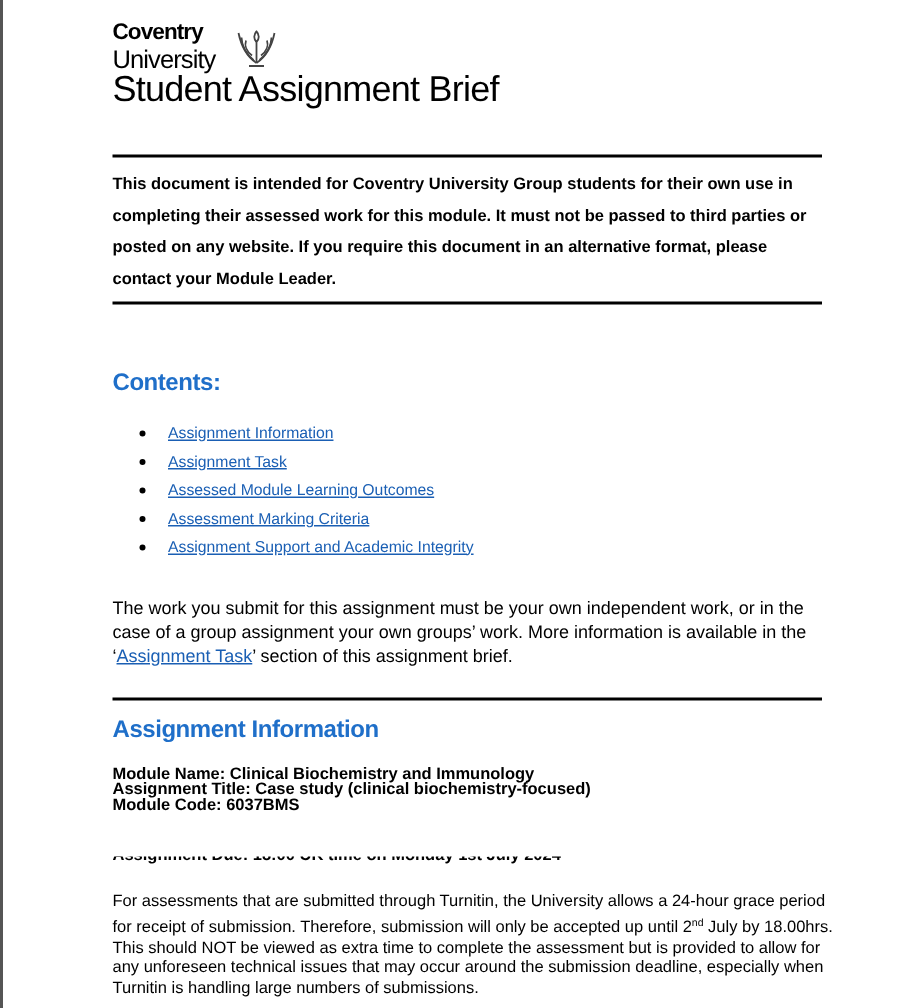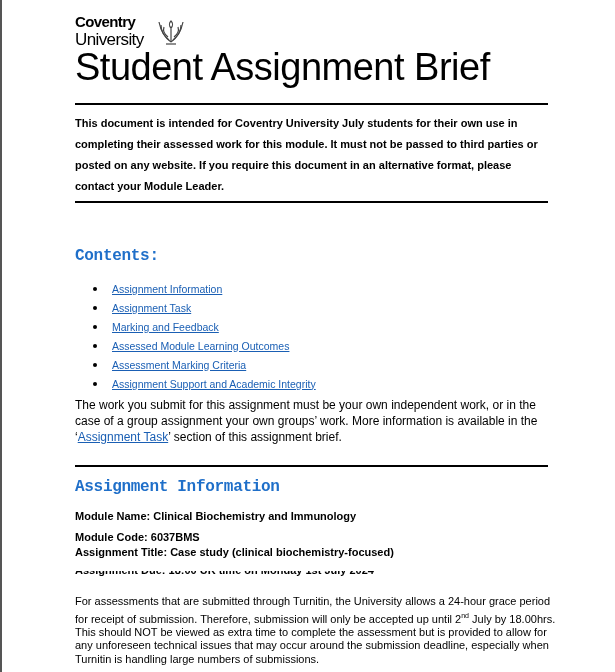--- a/index.html
+++ b/index.html
@@ -7,24 +7,24 @@
     width:615px; height:672px; overflow:hidden; background:#fff;
     font-family:"Liberation Sans", sans-serif; color:#000;
     position:relative;
   }
   .left-border { position:absolute; left:0; top:0; width:2px; height:672px; background:#555; }
   .page { position:absolute; left:75px; top:0; width:473px; }
   .logo { position:absolute; left:0; top:14px; line-height:1; }
   .logo-line1 { font-size:15px; font-weight:bold; letter-spacing:-0.6px; display:block; height:16px; }
   .logo-line2 { font-size:17px; font-weight:normal; letter-spacing:-0.6px; display:block; margin-top:1px; }
   .phoenix { position:absolute; left:80px; top:0px; width:32px; height:32px; }
-  .title { position:absolute; left:0; top:46px; font-size:38px; letter-spacing:-0.5px; white-space:nowrap; }
+  .title { position:absolute; left:0; top:46px; font-size:24px; letter-spacing:-0.5px; white-space:nowrap; }
   .rule { position:absolute; left:0; width:473px; height:2px; background:#000; }
   .notice { position:absolute; left:0; top:113px; width:473px; font-size:11px; font-weight:bold; line-height:21px; }
-  .h2 { position:absolute; left:0; font-family:Liberation Mono, monospace; font-weight:bold; color:#1f6fc9; font-size:16px; letter-spacing:-0.3px; }
+  .h2 { position:absolute; left:0; font-family:Liberation Sans, sans-serif; font-weight:bold; color:#1f6fc9; font-size:16px; letter-spacing:-0.3px; }
   .toc { position:absolute; left:18px; top:279px; margin:0; padding:0; list-style:none; }
   .toc li { height:19px; font-size:10.5px; display:flex; align-items:center; }
   .bullet { width:4px; height:4px; background:#000; border-radius:50%; margin-right:15px; }
   .toc a { color:#1a5fb4; text-decoration:underline; }
   .para { position:absolute; left:0; width:480px; font-size:12px; line-height:16px; }
   .para a { color:#1a5fb4; text-decoration:underline; }
   .info { position:absolute; left:0; font-size:11px; font-weight:bold; white-space:nowrap; }
   .cut { position:absolute; left:0; top:571px; height:6px; overflow:hidden; width:300px; }
   .cut span { display:block; margin-top:-7px; font-size:11px; font-weight:bold; white-space:nowrap; }
   .grace { position:absolute; left:0; top:595px; width:490px; font-size:11px; line-height:13.6px; }
@@ -49,37 +49,33 @@
         <path d="M19 23 C23 20 24 16 23 13"></path>
         <path d="M16 28 L16 14 C14 12 14 9 16 7 C18 9 18 12 16 14"></path>
         <path d="M11 30 L21 30"></path>
       </g>
     </svg>
   </div>
 
   <div class="title">Student Assignment Brief</div>
 
   <div class="rule" style="top:103px"></div>
-  <div class="notice">This document is intended for Coventry University July students for their own use in completing their assessed work for this module. It must not be passed to third parties or posted on any website. If you require this document in an alternative format, please contact your Module Leader.</div>
+  <div class="notice">This document is intended for Coventry University Group students for their own use in completing their assessed work for this module. It must not be passed to third parties or posted on any website. If you require this document in an alternative format, please contact your Module Leader.</div>
   <div class="rule" style="top:201px"></div>
 
   <div class="h2" style="top:247px">Contents:</div>
 
   <ul class="toc">
     <li>
         <span class="bullet"></span>
         <a href="#">Assignment Information</a>
       </li>
     <li>
         <span class="bullet"></span>
         <a href="#">Assignment Task</a>
-      </li>
-    <li>
-        <span class="bullet"></span>
-        <a href="#">Marking and Feedback</a>
       </li>
     <li>
         <span class="bullet"></span>
         <a href="#">Assessed Module Learning Outcomes</a>
       </li>
     <li>
         <span class="bullet"></span>
         <a href="#">Assessment Marking Criteria</a>
       </li>
     <li>
@@ -91,21 +87,21 @@
   <div class="para" style="top:397px">
     <span>The work you submit for this assignment must be your own independent work, or in the case of a group assignment your own groups’ work. More information is available in the ‘</span><a href="#">Assignment Task</a><span>’ section of this assignment brief.</span>
   </div>
 
   <div class="rule" style="top:465px"></div>
 
   <div class="h2" style="top:478px">Assignment Information</div>
 
   <div class="info" style="top:510px">Module Name: Clinical Biochemistry and Immunology</div>
   <div class="info" style="top:531px">Module Code: 6037BMS</div>
-  <div class="info" style="top:546px">Assignment Title: Case study (clinical biochemistry-focused)</div>
+  <div class="info" style="top:520px">Assignment Title: Case study (clinical biochemistry-focused)</div>
   <div class="cut">
     <span>Assignment Due: 18:00 UK time on Monday 1st July 2024</span>
   </div>
 
   <div class="grace">
     <span>For assessments that are submitted through Turnitin, the University allows a 24-hour grace period for receipt of submission. Therefore, submission will only be accepted up until 2</span><sup style="font-size:7px">nd</sup><span> July by 18.00hrs. This should NOT be viewed as extra time to complete the assessment but is provided to allow for any unforeseen technical issues that may occur around the submission deadline, especially when Turnitin is handling large numbers of submissions.</span>
   </div>
 </div>
 
 </body></html>

